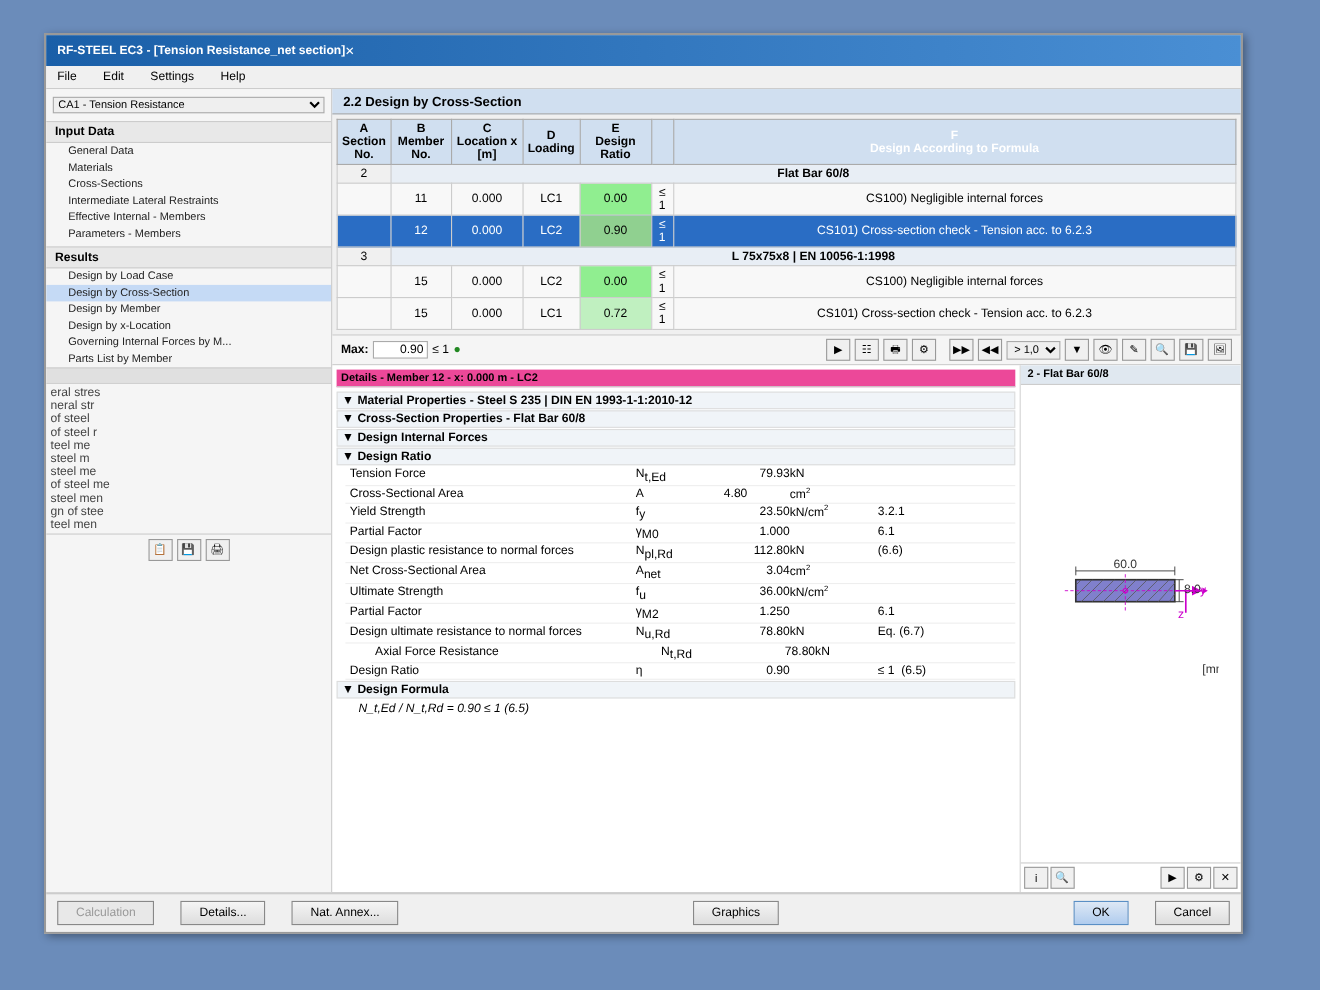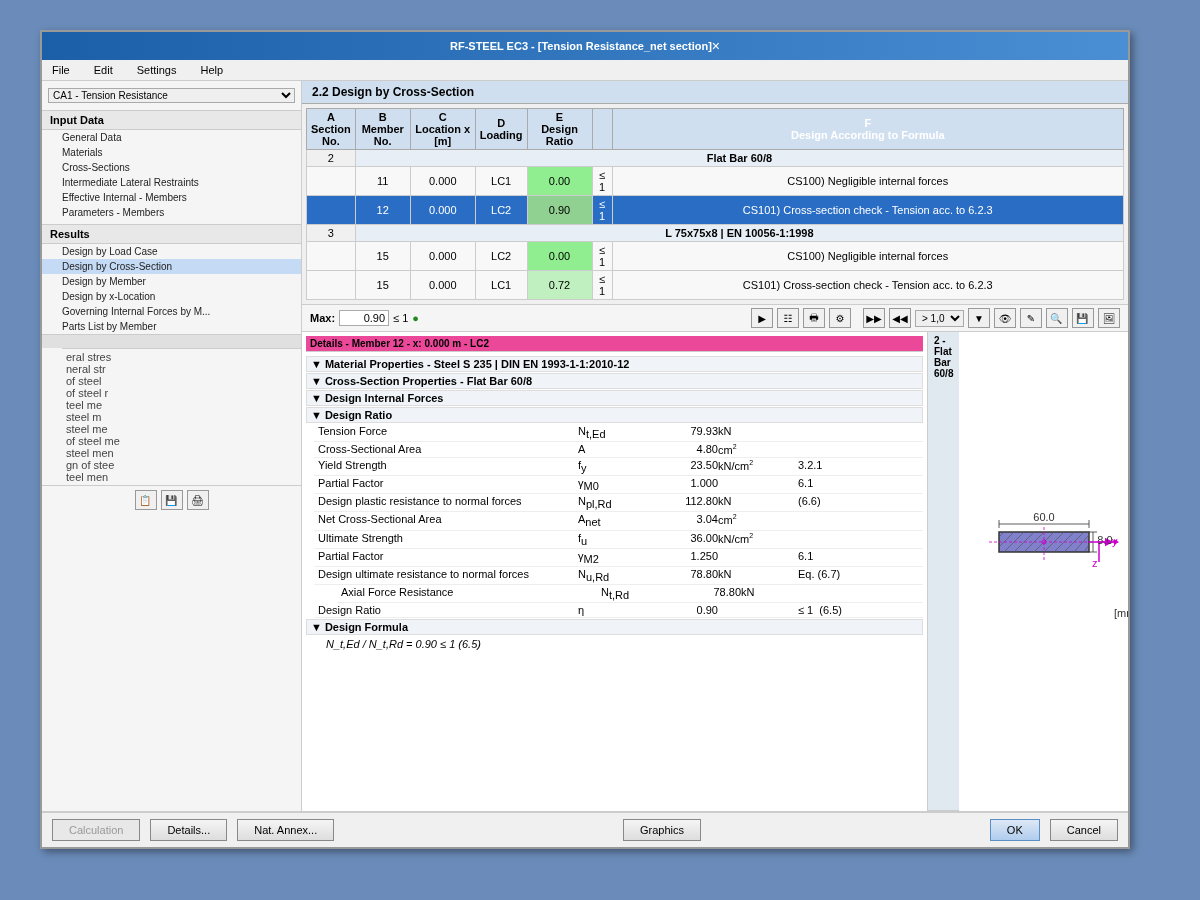--- a/index.html
+++ b/index.html
@@ -1,19 +1,19 @@
 <!DOCTYPE html>
 <html><head>
   <meta charset="utf-8">
   <style>
     * { box-sizing: border-box; margin: 0; padding: 0; font-family: Arial, sans-serif; font-size: 11px; }
     body { background: #6b8cba; overflow: hidden; }
     
     .window { position: absolute; top: 30px; left: 40px; width: 1090px; background: #f0f0f0; border: 2px solid #999; box-shadow: 3px 3px 8px rgba(0,0,0,0.4); }
-    .title-bar { background: linear-gradient(to right, #1a5fa8, #4a8fd4); color: white; padding: 6px 10px; display: flex; align-items: center; justify-content: center; font-size: 12px; font-weight: bold; }
+    .title-bar { background: linear-gradient(to right, #1a5fa8, #4a8fd4); color: white; padding: 6px 10px; display: flex; align-items: center; justify-content: flex-start; font-size: 12px; font-weight: bold; }
     .title-bar-close { color: white; font-size: 14px; cursor: pointer; background: none; border: none; }
     .menu-bar { background: #f0f0f0; border-bottom: 1px solid #ccc; padding: 2px 6px; display: flex; gap: 16px; }
     .menu-bar span { cursor: pointer; padding: 2px 4px; }
     
     .content-area { display: flex; height: 730px; }
     
     
     .sidebar { width: 260px; border-right: 1px solid #ccc; background: #f5f5f5; padding: 4px 0; overflow-y: auto; flex-shrink: 0; }
     .sidebar-dropdown { padding: 3px 6px; display: flex; align-items: center; gap: 4px; }
     .sidebar-dropdown select { width: 100%; font-size: 10px; border: 1px solid #aaa; }
@@ -39,27 +39,27 @@
     .toolbar-select { font-size: 10px; border: 1px solid #aaa; padding: 1px 2px; }
     
     
     .bottom-area { display: flex; flex: 1; overflow: hidden; }
     .details-panel { flex: 1; overflow-y: auto; padding: 4px; background: white; border-right: 1px solid #ccc; }
     .details-header { font-weight: bold; padding: 2px 4px; background: #ec4899; border-bottom: 1px solid #ccc; margin-bottom: 4px; font-size: 10px; }
     .details-section { font-size: 10px; }
     .details-group-header { font-weight: bold; background: #f0f4f8; padding: 1px 4px; border: 1px solid #ddd; margin: 1px 0; display: flex; align-items: center; gap: 3px; }
     
     
-    .graphic-panel { width: 200px; background: white; display: flex; }
+    .graphic-panel { width: 200px; background: white; display: flex; flex-direction: column; }
     .graphic-title { padding: 3px 6px; font-weight: bold; font-size: 10px; background: #e0e8f0; border-bottom: 1px solid #ccc; }
     .graphic-area { flex: 1; display: flex; align-items: center; justify-content: center; position: relative; padding: 10px; }
     .graphic-toolbar { display: flex; align-items: center; padding: 3px; gap: 2px; border-top: 1px solid #ccc; justify-content: flex-end; }
     
     
-    .button-bar { display: flex; align-items: center; padding: 6px 10px; background: #f0f0f0; border-top: 2px solid #ccc; gap: 10px; }
+    .button-bar { display: flex; align-items: center; padding: 6px 10px; background: #f0f0f0; border-top: 2px solid #ccc; gap: 24px; }
     .btn { padding: 4px 16px; border: 1px solid #888; background: linear-gradient(to bottom, #f5f5f5, #ddd); cursor: pointer; font-size: 11px; }
     .btn-ok { background: linear-gradient(to bottom, #dde8f5, #b0ccee); border-color: #5a8fc5; }
     .btn-disabled { color: #999; background: #e8e8e8; cursor: default; }
     .btn-spacer { flex: 1; }
 
     
     .hscroll { height: 14px; background: #e0e0e0; border-top: 1px solid #ccc; display: flex; align-items: center; padding: 0 2px; }
     
     sup { font-size: 7px; }
     .formula-row { padding: 2px 20px; font-style: italic; font-size: 11px; }
@@ -102,21 +102,21 @@
       <div class="sidebar-section-header">Results</div>
       <div class="sidebar-item">Design by Load Case</div>
       <div class="sidebar-item selected">Design by Cross-Section</div>
       <div class="sidebar-item">Design by Member</div>
       <div class="sidebar-item">Design by x-Location</div>
       <div class="sidebar-item">Governing Internal Forces by M...</div>
       <div class="sidebar-item">Parts List by Member</div>
 
       <div class="hscroll"></div>
 
-      <div style="padding: 2px 4px; font-size: 9px; color: #444; border-top: 1px solid #ccc; margin-left: 20px;">
+      <div style="padding: 2px 4px; font-size: 9px; color: #444; border-top: 1px solid #ccc;">
         <div>eral stres</div>
         <div>neral str</div>
         <div>of steel</div>
         <div>of steel r</div>
         <div>teel me</div>
         <div>steel m</div>
         <div>steel me</div>
         <div>of steel me</div>
         <div>steel men</div>
         <div>gn of stee</div>
@@ -261,21 +261,21 @@
                 <span>Tension Force</span>
                 <span>N<sub>t,Ed</sub></span>
                 <span style="text-align:right;">79.93</span>
                 <span>kN</span>
                 <span></span>
               </div>
 
               <div style="display:grid; grid-template-columns: 260px 80px 60px 80px 60px; border-bottom:1px solid #eee; padding:1px 4px; font-size:10px;">
                 <span>Cross-Sectional Area</span>
                 <span>A</span>
-                <span style="text-align:right;">4.80</span>
+                <span style="">4.80</span>
                 <span>cm<sup>2</sup></span>
                 <span></span>
               </div>
 
               <div style="display:grid; grid-template-columns: 260px 80px 60px 80px 60px; border-bottom:1px solid #eee; padding:1px 4px; font-size:10px;">
                 <span>Yield Strength</span>
                 <span>f<sub>y</sub></span>
                 <span style="text-align:right;">23.50</span>
                 <span>kN/cm<sup>2</sup></span>
                 <span>3.2.1</span>

